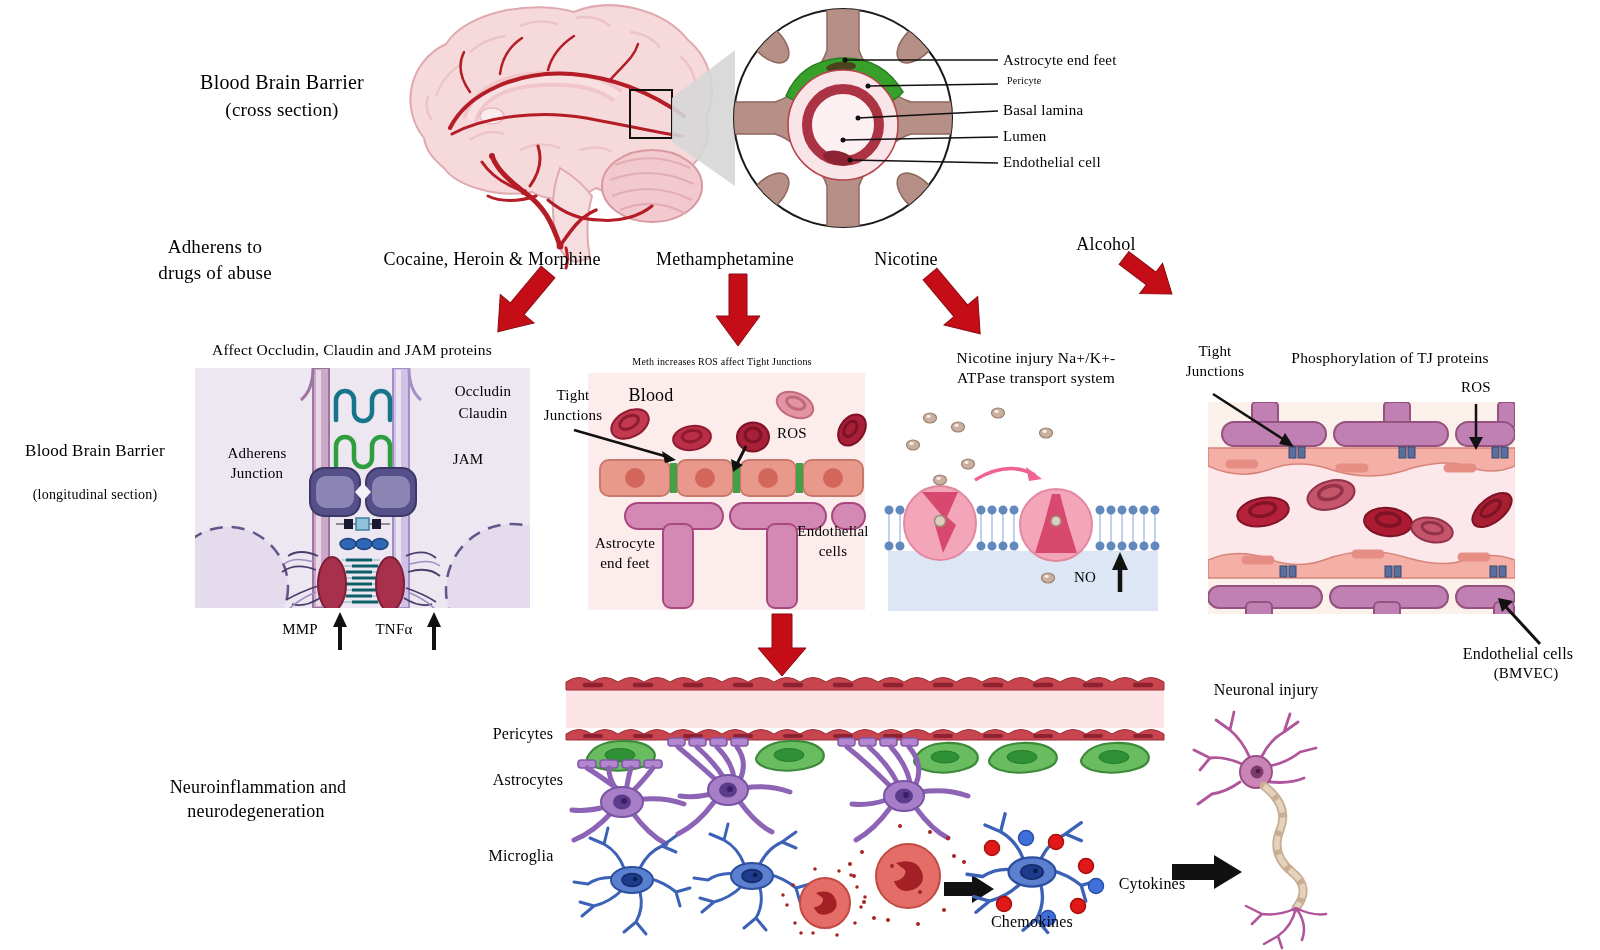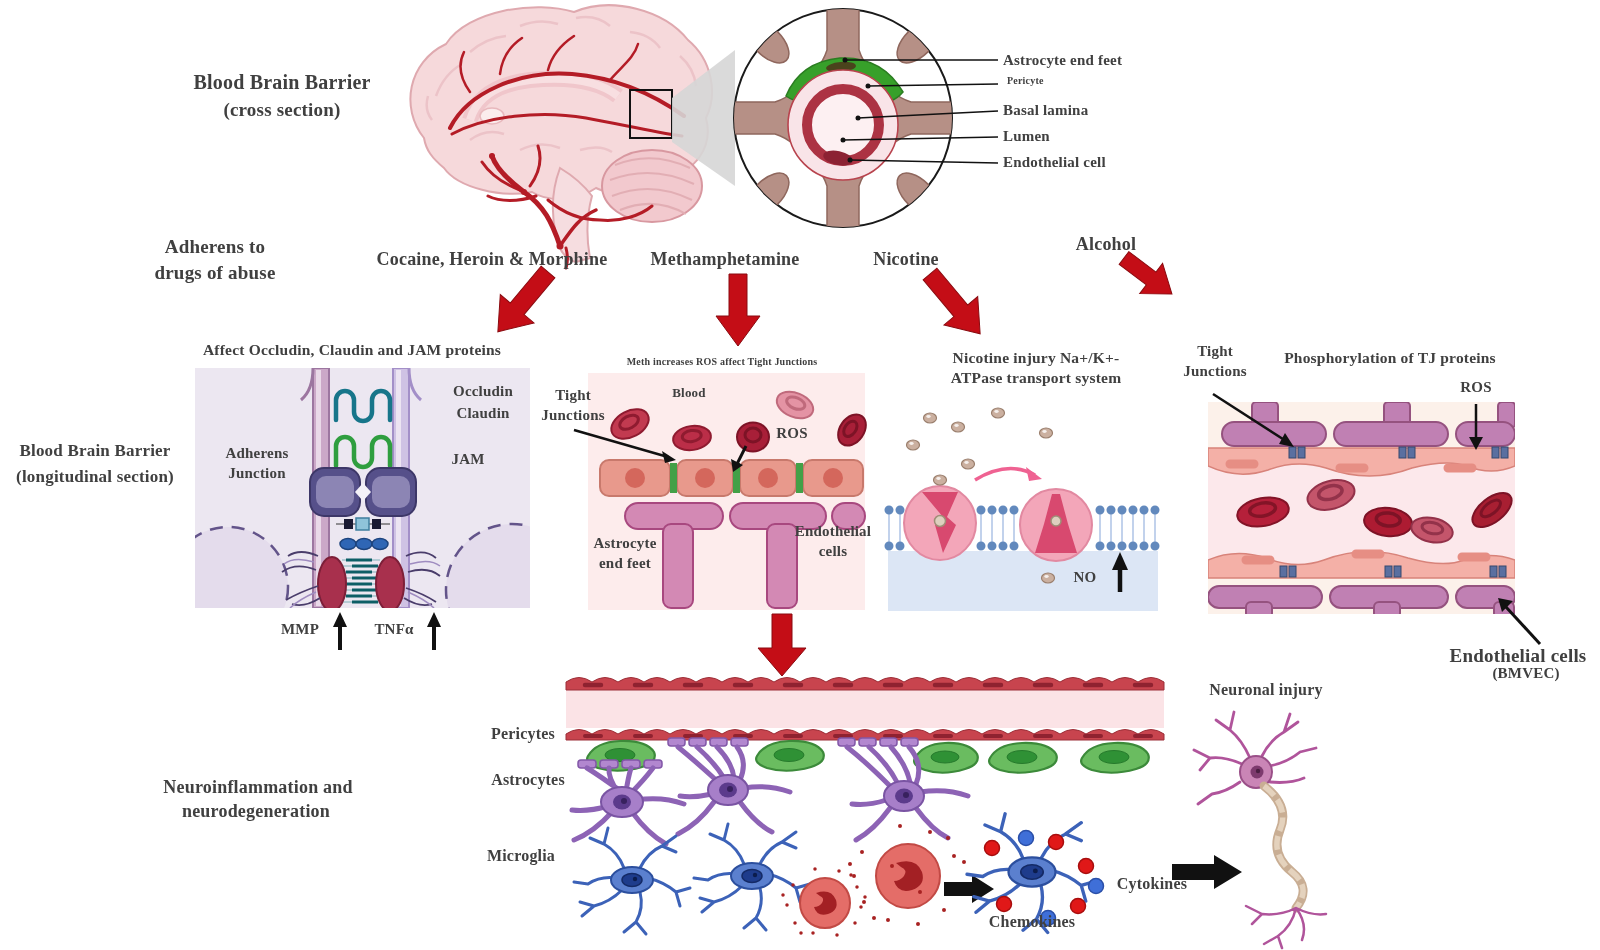--- a/index.html
+++ b/index.html
@@ -1,19 +1,19 @@
 <!DOCTYPE html>
 <html><head>
 <meta charset="utf-8">
 <style>
   html,body{margin:0;padding:0;background:#fff;}
   .stage{position:relative;width:1600px;height:950px;background:#fff;overflow:hidden;
          font-family:"Liberation Serif","DejaVu Serif",serif;}
   .stage svg{position:absolute;left:0;top:0;}
-  .lbl{position:absolute;font-weight:700;color:#404040;white-space:nowrap;
+  .lbl{position:absolute;font-weight:400;color:#000000;white-space:nowrap;
        transform:translateX(-50%);line-height:1.05;letter-spacing:.2px;}
   .la{transform:none;}
 </style>
 </head>
 <body>
 
 <div class="stage">
 
 <svg width="1600" height="950" viewBox="0 0 1600 950">
 <defs>
@@ -437,50 +437,50 @@
 
 <div class="lbl" style="left:215px;top:237px;font-size:19px">Adherens to</div>
 <div class="lbl" style="left:215px;top:263px;font-size:19px">drugs of abuse</div>
 
 <div class="lbl" style="left:492px;top:250px;font-size:18px">Cocaine, Heroin &amp; Morphine</div>
 <div class="lbl" style="left:725px;top:250px;font-size:18px">Methamphetamine</div>
 <div class="lbl" style="left:906px;top:250px;font-size:18px">Nicotine</div>
 <div class="lbl" style="left:1106px;top:235px;font-size:18px">Alcohol</div>
 
 <div class="lbl" style="left:95px;top:442px;font-size:17px">Blood Brain Barrier</div>
-<div class="lbl" style="left:95px;top:468px;font-size:17px">(longitudinal section)</div>
+<div class="lbl" style="left:95px;top:488px;font-size:14px">(longitudinal section)</div>
 
 <div class="lbl" style="left:352px;top:342px;font-size:15.5px">Affect Occludin, Claudin and JAM proteins</div>
 <div class="lbl" style="left:483px;top:384px;font-size:15px">Occludin</div>
 <div class="lbl" style="left:483px;top:406px;font-size:15px">Claudin</div>
 <div class="lbl" style="left:257px;top:446px;font-size:15px">Adherens</div>
 <div class="lbl" style="left:257px;top:466px;font-size:15px">Junction</div>
 <div class="lbl" style="left:468px;top:452px;font-size:15px">JAM</div>
 <div class="lbl" style="left:300px;top:622px;font-size:15px">MMP</div>
 <div class="lbl" style="left:394px;top:622px;font-size:15px">TNFα</div>
 
 <div class="lbl" style="left:722px;top:357px;font-size:10px">Meth increases ROS affect Tight Junctions</div>
 <div class="lbl" style="left:573px;top:388px;font-size:15px">Tight</div>
 <div class="lbl" style="left:573px;top:408px;font-size:15px">Junctions</div>
-<div class="lbl" style="left:689px;top:386px;font-size:13px">Blood</div>
+<div class="lbl" style="left:651px;top:386px;font-size:18px">Blood</div>
 <div class="lbl" style="left:792px;top:426px;font-size:15px">ROS</div>
 <div class="lbl" style="left:625px;top:536px;font-size:15px">Astrocyte</div>
 <div class="lbl" style="left:625px;top:556px;font-size:15px">end feet</div>
 <div class="lbl" style="left:833px;top:524px;font-size:15px">Endothelial</div>
 <div class="lbl" style="left:833px;top:544px;font-size:15px">cells</div>
 
 <div class="lbl" style="left:1036px;top:350px;font-size:15.5px">Nicotine injury Na+/K+-</div>
 <div class="lbl" style="left:1036px;top:370px;font-size:15.5px">ATPase transport system</div>
 <div class="lbl" style="left:1085px;top:570px;font-size:15px">NO</div>
 
 <div class="lbl" style="left:1215px;top:344px;font-size:15px">Tight</div>
 <div class="lbl" style="left:1215px;top:364px;font-size:15px">Junctions</div>
 <div class="lbl" style="left:1390px;top:350px;font-size:15.5px">Phosphorylation  of TJ proteins</div>
 <div class="lbl" style="left:1476px;top:380px;font-size:15px">ROS</div>
-<div class="lbl" style="left:1518px;top:646px;font-size:19px">Endothelial cells</div>
+<div class="lbl" style="left:1518px;top:646px;font-size:16px">Endothelial cells</div>
 <div class="lbl" style="left:1526px;top:666px;font-size:15px">(BMVEC)</div>
 
 <div class="lbl" style="left:258px;top:778px;font-size:18px">Neuroinflammation  and</div>
 <div class="lbl" style="left:256px;top:802px;font-size:18px">neurodegeneration</div>
 <div class="lbl" style="left:523px;top:726px;font-size:16px">Pericytes</div>
 <div class="lbl" style="left:528px;top:772px;font-size:16px">Astrocytes</div>
 <div class="lbl" style="left:521px;top:848px;font-size:16px">Microglia</div>
 <div class="lbl" style="left:1032px;top:914px;font-size:16px">Chemokines</div>
 <div class="lbl" style="left:1152px;top:876px;font-size:16px">Cytokines</div>
 <div class="lbl" style="left:1266px;top:682px;font-size:16px">Neuronal  injury</div>

